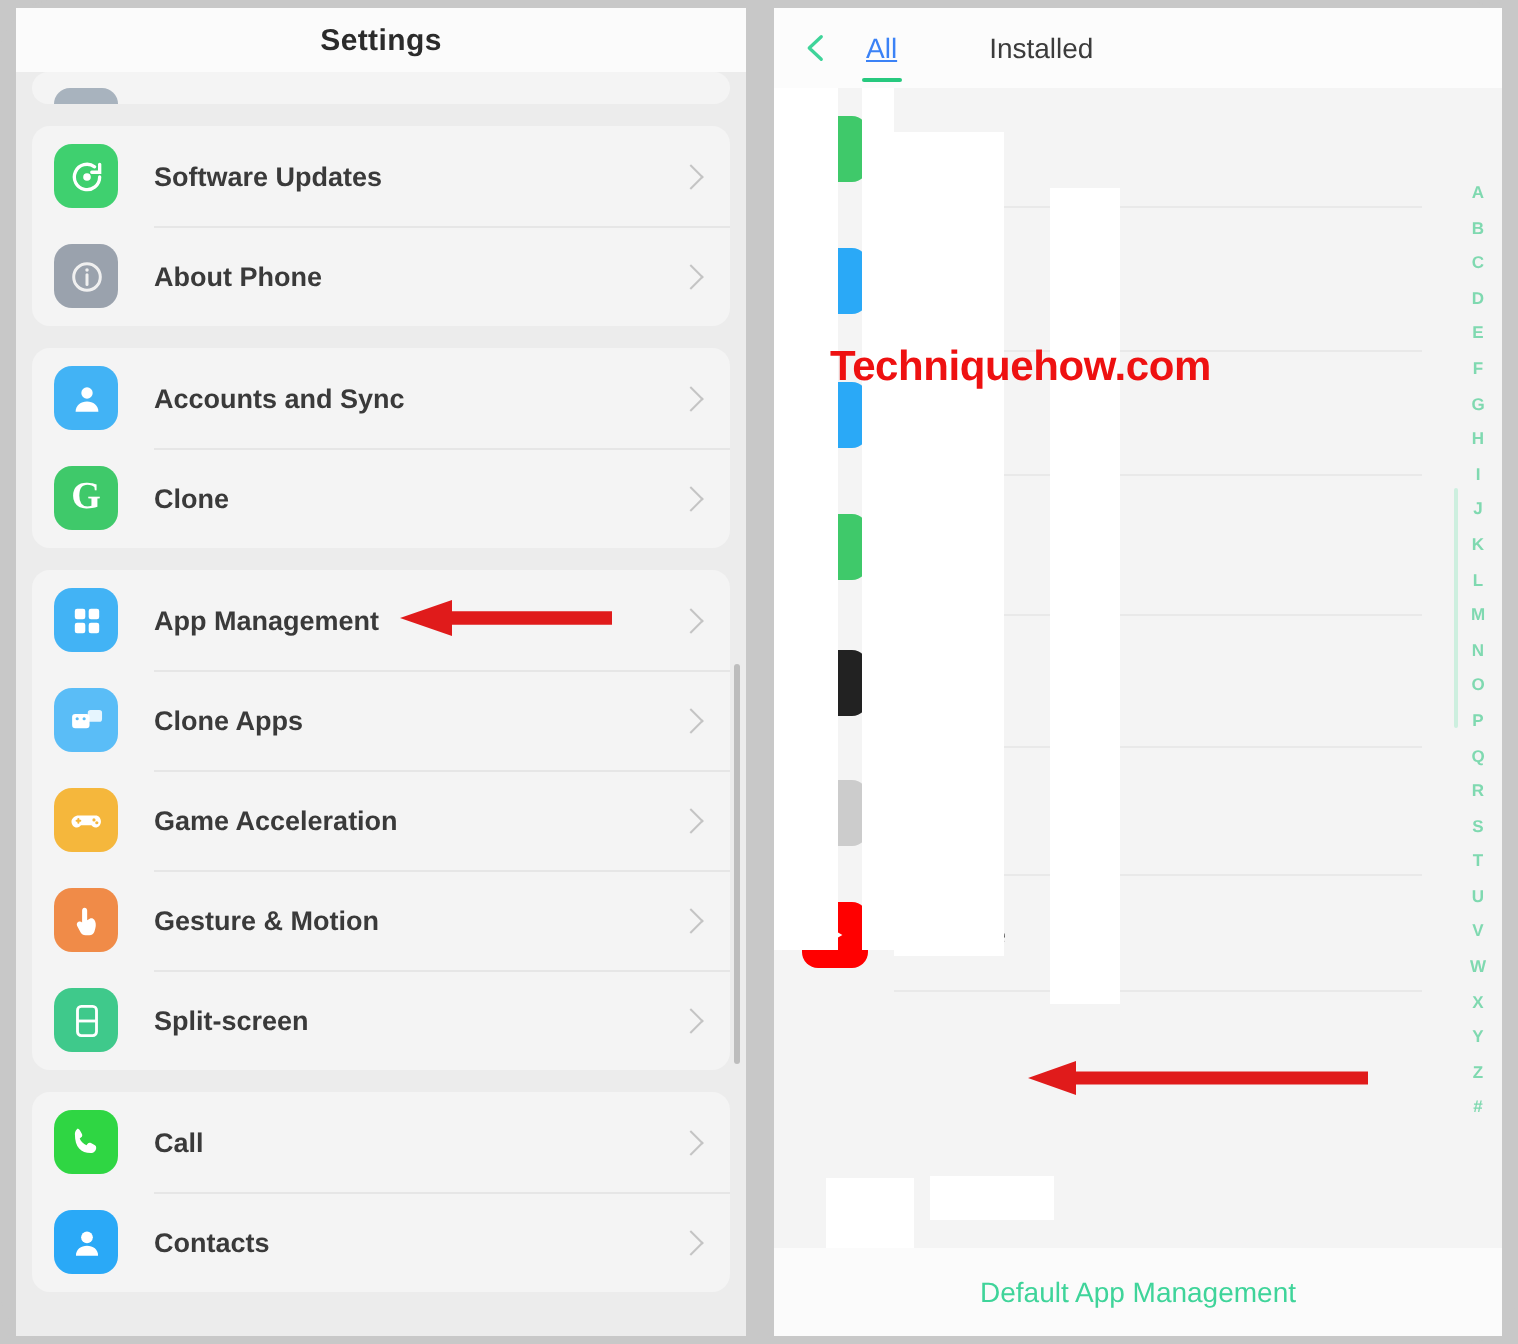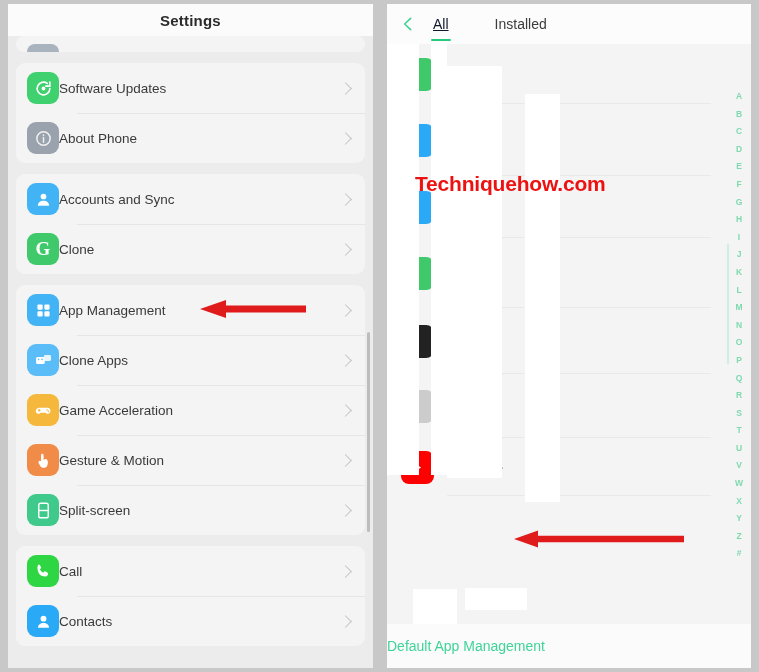--- a/index.html
+++ b/index.html
@@ -76,24 +76,26 @@
   }
   .row-icon {
     width: 32px; height: 32px;
     border-radius: 9px;
     flex: 0 0 32px;
     display: flex; align-items: center; justify-content: center;
     color: #fff;
   }
   .row-icon svg { display: block; }
   .row-label {
+    margin-left: 18px;
     font-size: 13.5px;
     color: #3a3a3a;
     flex: 1 1 auto;
     white-space: nowrap;
+    font-weight: bold;
   }
   .chev {
     flex: 0 0 auto;
     width: 9px; height: 9px;
     border-right: 1.6px solid #c4c4c4;
     border-top: 1.6px solid #c4c4c4;
     transform: rotate(45deg);
     margin-right: 4px;
   }
 
@@ -138,21 +140,21 @@
   .tabs { display: flex; align-items: center; height: 40px; }
   .tab {
     position: relative;
     font-size: 14px;
     color: #3c3c3c;
     padding: 0 4px;
     height: 40px;
     display: flex; align-items: center;
   }
   .tab + .tab { margin-left: 38px; }
-  .tab.active { color: #0f172a; text-decoration: underline; }
+  .tab.active { color: #3b82f6; text-decoration: underline; }
   .tab.active::after {
     content: "";
     position: absolute;
     left: 2px; right: 2px; bottom: 3px;
     height: 2.5px;
     background: #27c97f;
     border-radius: 2px;
   }
 
   .apps-body {
@@ -215,21 +217,21 @@
   }
 
   
   .default-bar {
     position: absolute;
     left: 0; right: 0; bottom: 0;
     height: 44px;
     background: #fbfbfb;
     display: flex;
     align-items: center;
-    justify-content: flex-start;
+    justify-content: center;
   }
   .default-bar span {
     font-size: 14px;
     color: #3fd49a;
   }
 
   
   .redact {
     position: absolute;
     background: #ffffff;

